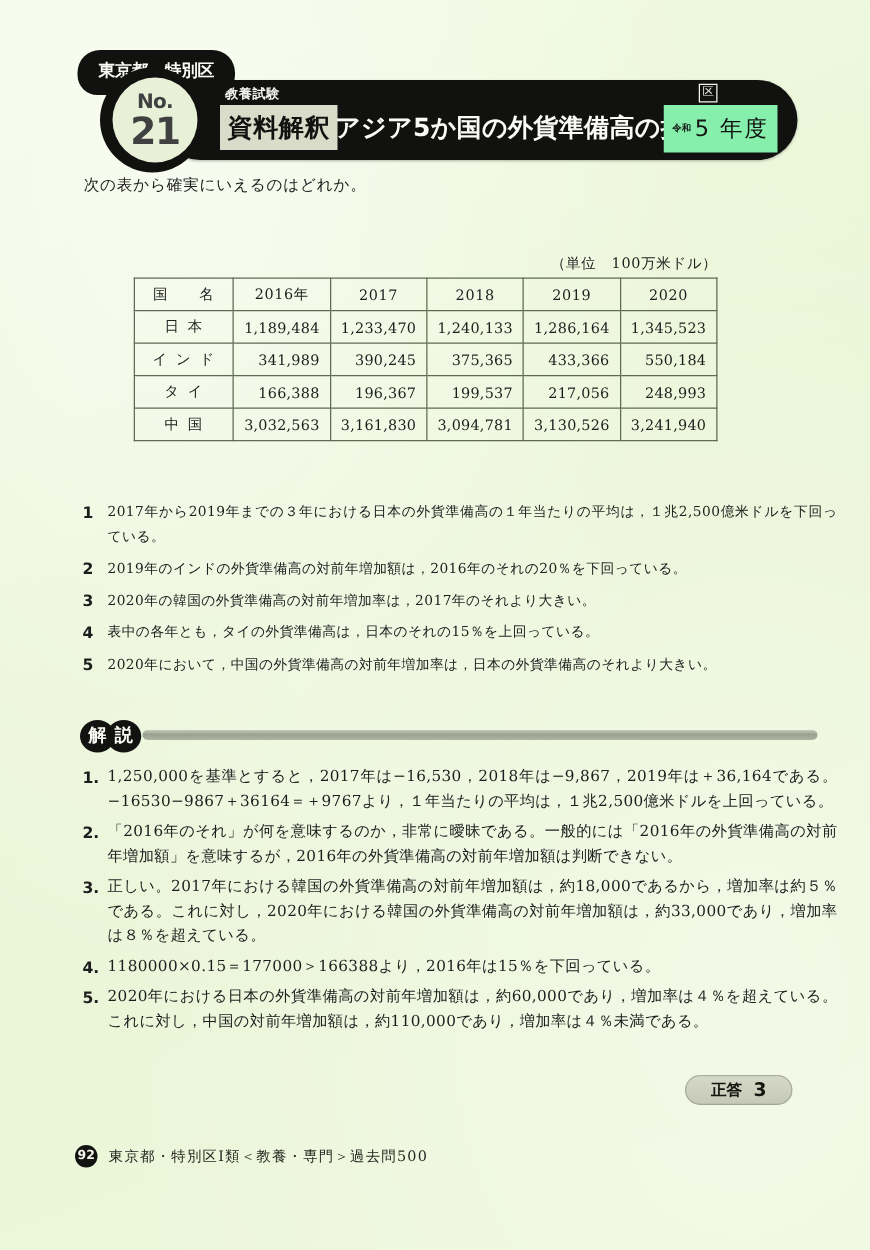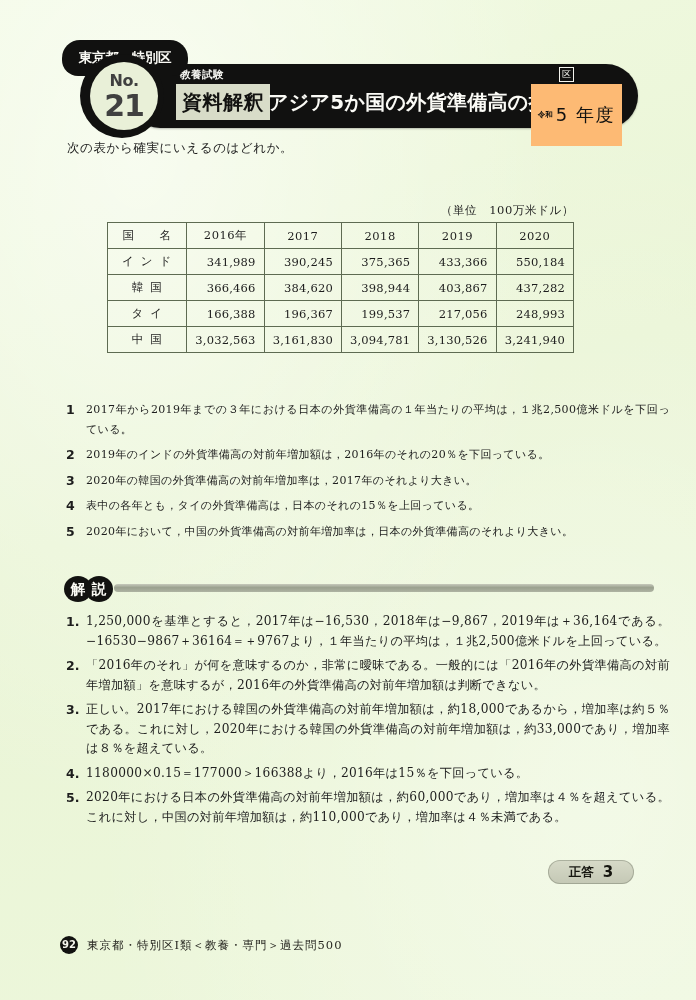--- a/index.html
+++ b/index.html
@@ -95,25 +95,25 @@
     font-weight: bold;
     letter-spacing: 0.3px;
     font-family: "DejaVu Sans", "Liberation Sans", sans-serif;
     white-space: nowrap;
   }
   .year-pill {
     position: absolute;
     right: 16px;
     top: 20px;
     height: 38px;
-    background: #fdba74;
+    background: #86efac;
     color: #121210;
     display: flex;
     align-items: center;
-    padding: 12px 7px;
+    padding: 0 7px;
     font-family: "DejaVu Sans", "Liberation Sans", sans-serif;
   }
   .era {
     font-size: 7.5px;
     line-height: 8.5px;
     font-weight: bold;
     margin-right: 3px;
     text-align: center;
   }
   .year-num {
@@ -350,21 +350,21 @@
   .answer-value {
     font-size: 15px;
     font-weight: bold;
     color: #15150f;
   }
 
   
   .footer {
     position: absolute;
     left: 60px;
-    top: 936px;
+    top: 916px;
     display: flex;
     align-items: center;
     justify-content: center;
   }
   .page-badge {
     width: 18px;
     height: 18px;
     border-radius: 50%;
     background: #121210;
     color: #f5f5ec;
@@ -419,34 +419,34 @@
         <th class="country-head">国　名</th>
         <th class="year-head">2016年</th>
         <th class="year-head">2017</th>
         <th class="year-head">2018</th>
         <th class="year-head">2019</th>
         <th class="year-head">2020</th>
       </tr>
     </thead>
     <tbody>
       <tr>
+        <td class="country">日本</td>
+        <td class="num">1,189,484</td>
+        <td class="num">1,233,470</td>
+        <td class="num">1,240,133</td>
+        <td class="num">1,286,164</td>
+        <td class="num">1,345,523</td>
+      </tr>
+      <tr>
         <td class="country">インド</td>
         <td class="num">341,989</td>
         <td class="num">390,245</td>
         <td class="num">375,365</td>
         <td class="num">433,366</td>
         <td class="num">550,184</td>
-      </tr>
-      <tr>
-        <td class="country">韓国</td>
-        <td class="num">366,466</td>
-        <td class="num">384,620</td>
-        <td class="num">398,944</td>
-        <td class="num">403,867</td>
-        <td class="num">437,282</td>
       </tr>
       <tr>
         <td class="country">タイ</td>
         <td class="num">166,388</td>
         <td class="num">196,367</td>
         <td class="num">199,537</td>
         <td class="num">217,056</td>
         <td class="num">248,993</td>
       </tr>
       <tr>

